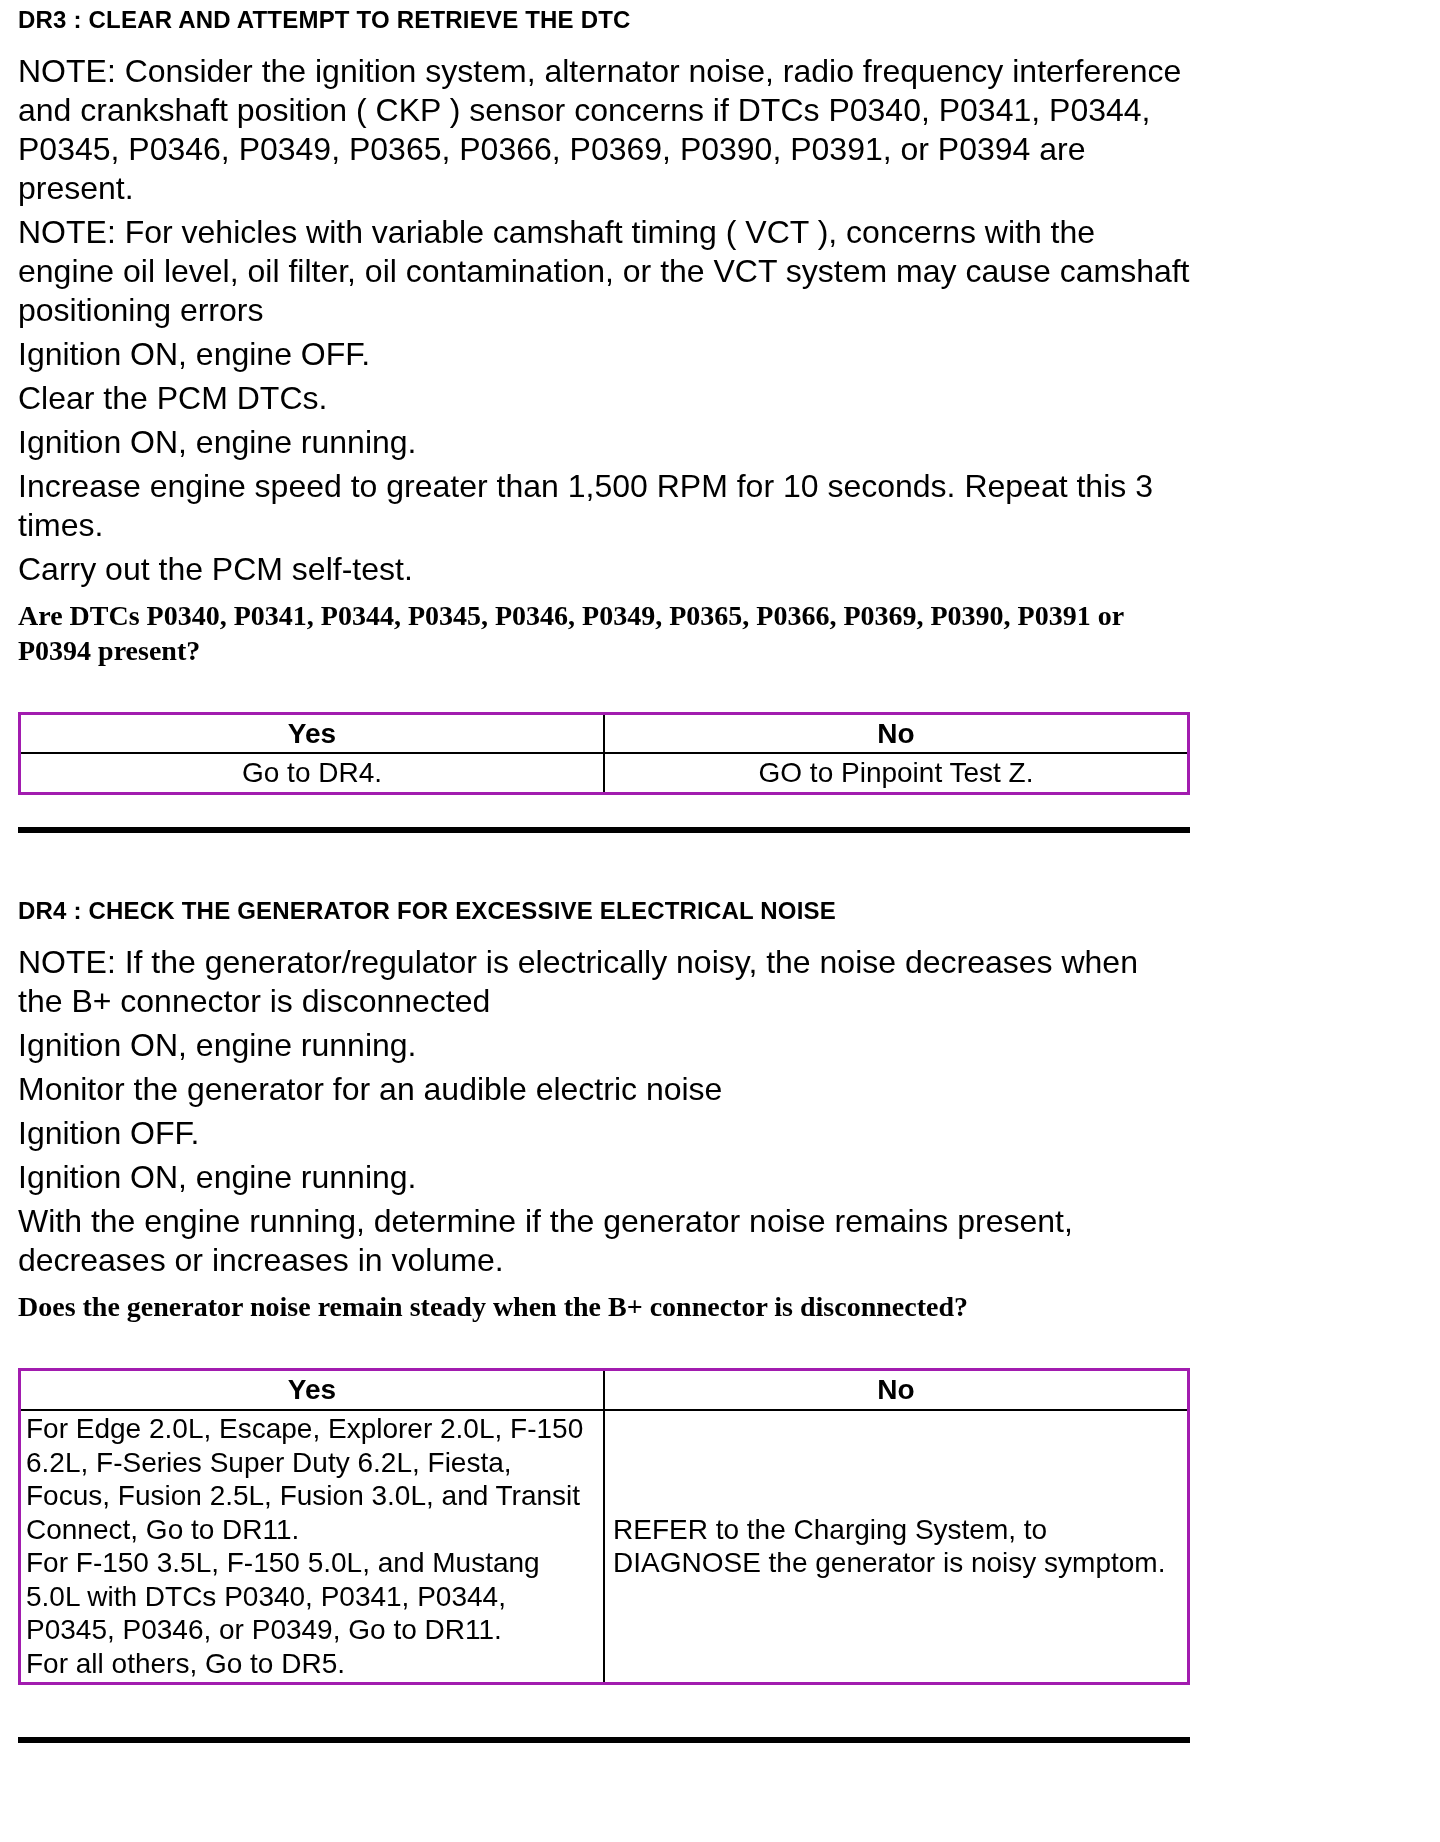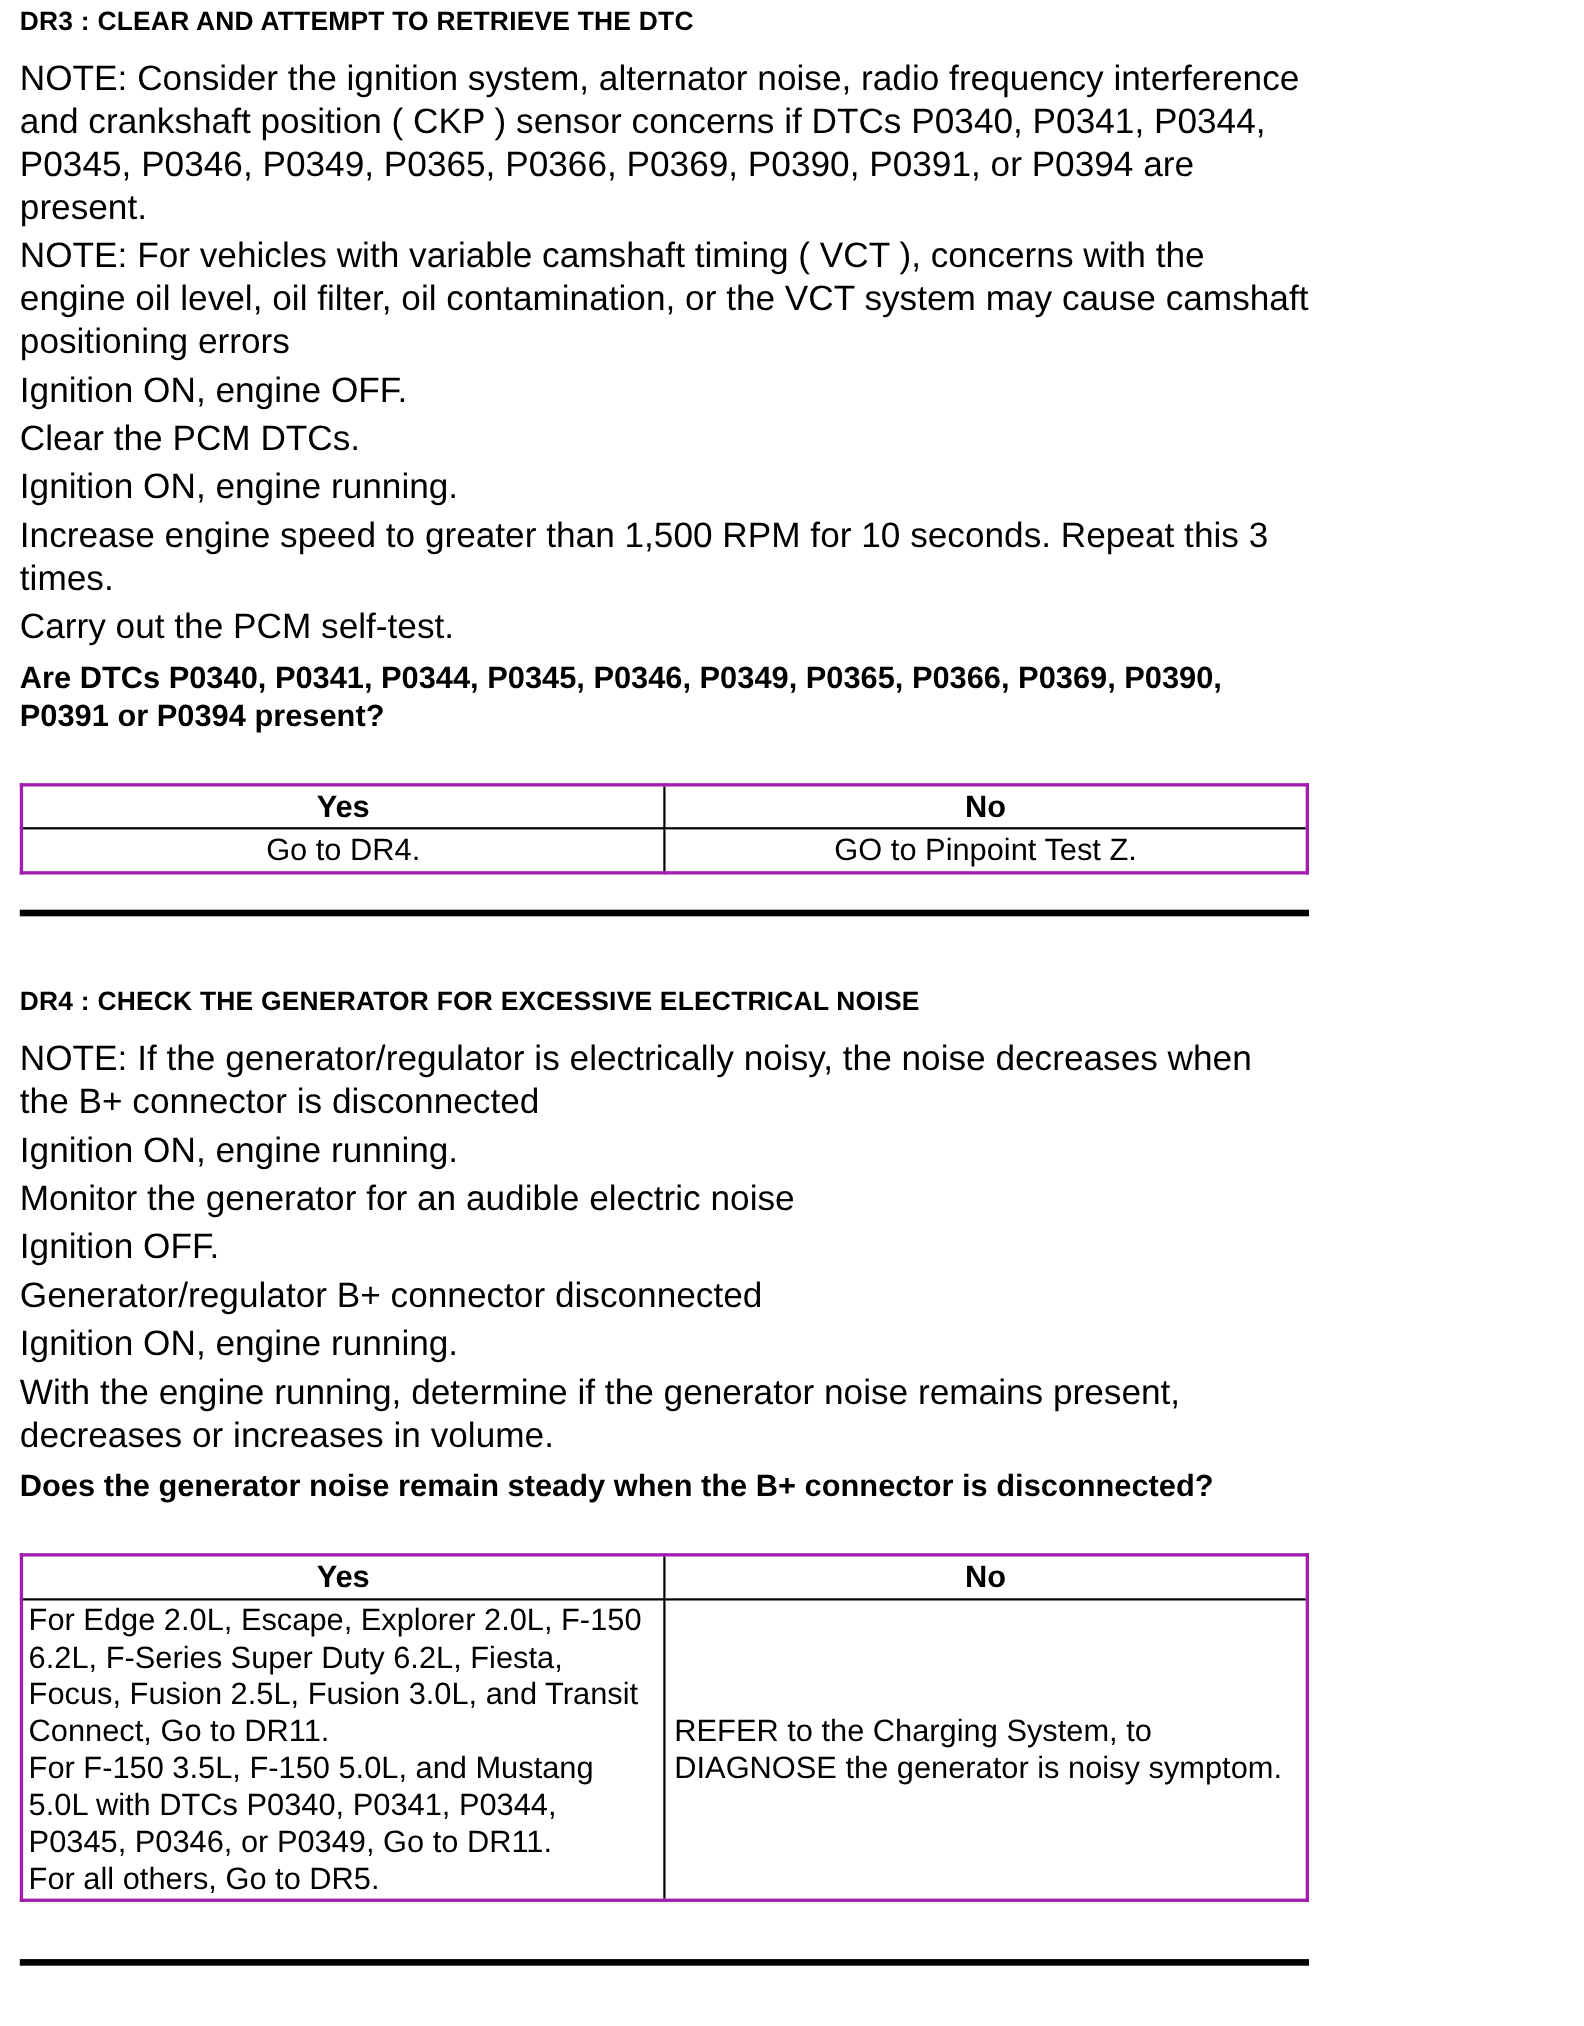--- a/index.html
+++ b/index.html
@@ -26,20 +26,21 @@
   .para {
     font-size: 32px;
     line-height: 1.22;
     margin: 5px 0;
   }
   .question {
     font-size: 28px;
     font-weight: bold;
     line-height: 1.22;
     margin: 10px 0 0 0;
+    font-family: Liberation Serif, serif;
   }
   table.decision-table {
     width: 100%;
     border-collapse: collapse;
     margin-top: 44px;
     border: 3px solid #a21caf;
   }
   table.decision-table th,
   table.decision-table td {
     border: 2px solid #000;
@@ -113,21 +114,20 @@
 
   <div class="rule"></div>
 
   <section>
     <h1 class="heading">DR4 : CHECK THE GENERATOR FOR EXCESSIVE ELECTRICAL NOISE</h1>
 
     <p class="para">NOTE: If the generator/regulator is electrically noisy, the noise decreases when the B+ connector is disconnected</p>
     <p class="para">Ignition ON, engine running.</p>
     <p class="para">Monitor the generator for an audible electric noise</p>
     <p class="para">Ignition OFF.</p>
-    <p class="para">Generator/regulator B+ connector disconnected</p>
     <p class="para">Ignition ON, engine running.</p>
     <p class="para">With the engine running, determine if the generator noise remains present, decreases or increases in volume.</p>
 
     <p class="question">Does the generator noise remain steady when the B+ connector is disconnected?</p>
 
     <table class="decision-table">
       <thead>
         <tr>
           <th>Yes</th>
           <th>No</th>

